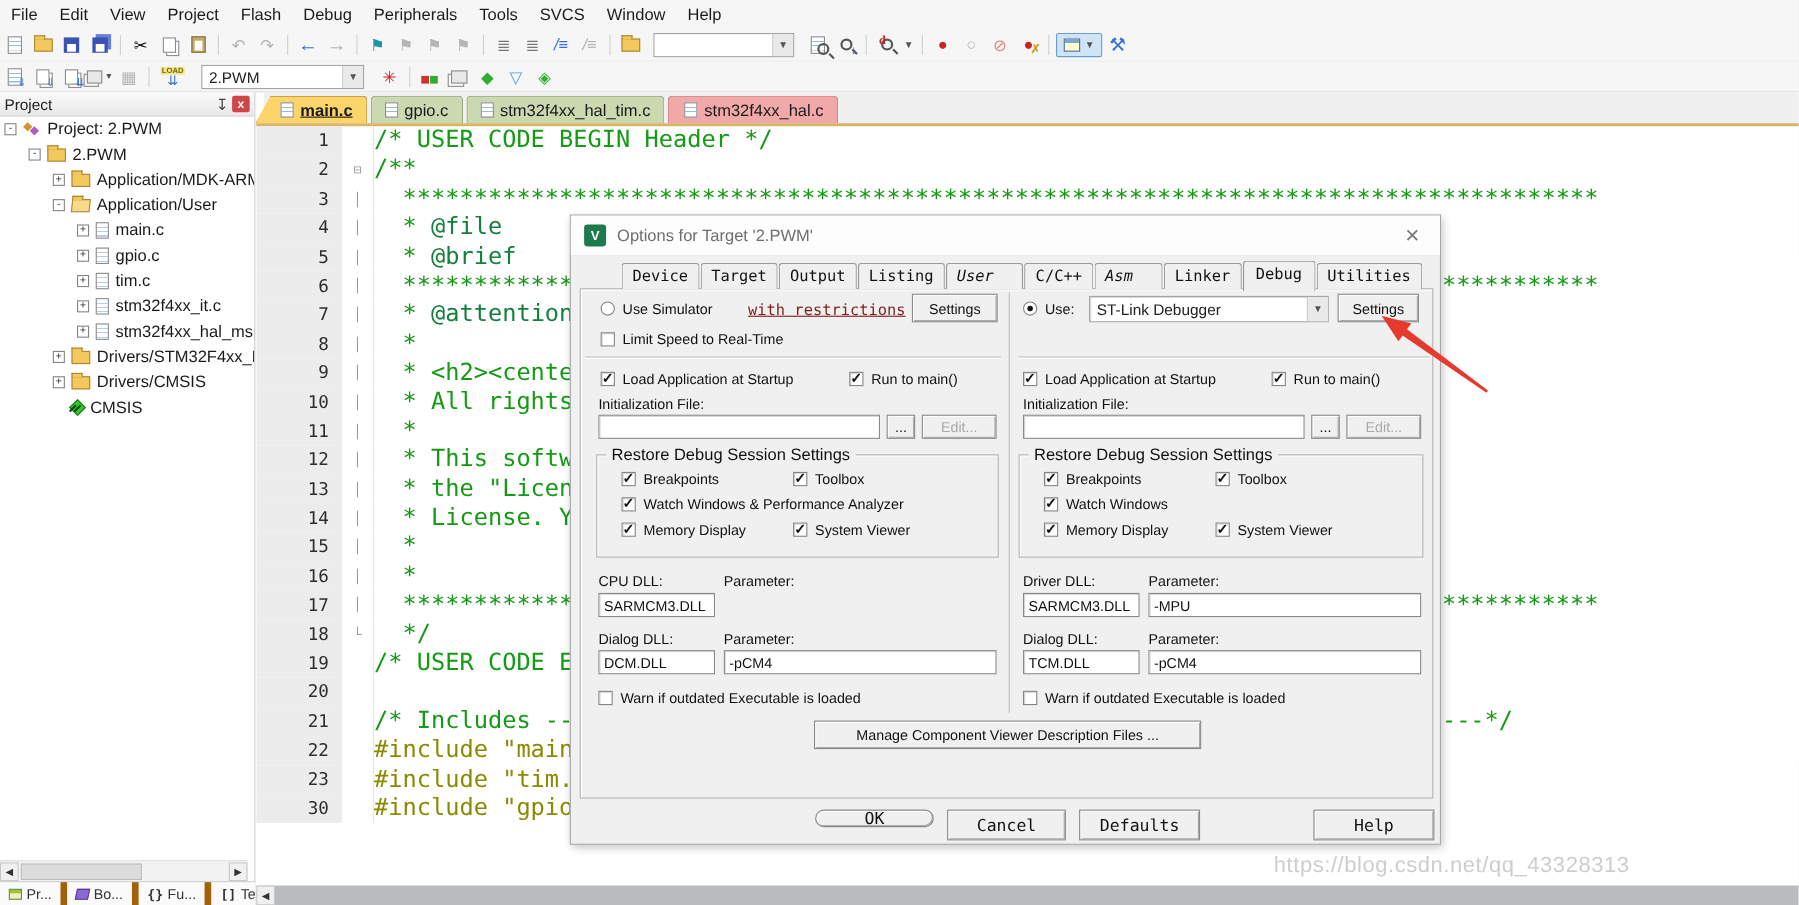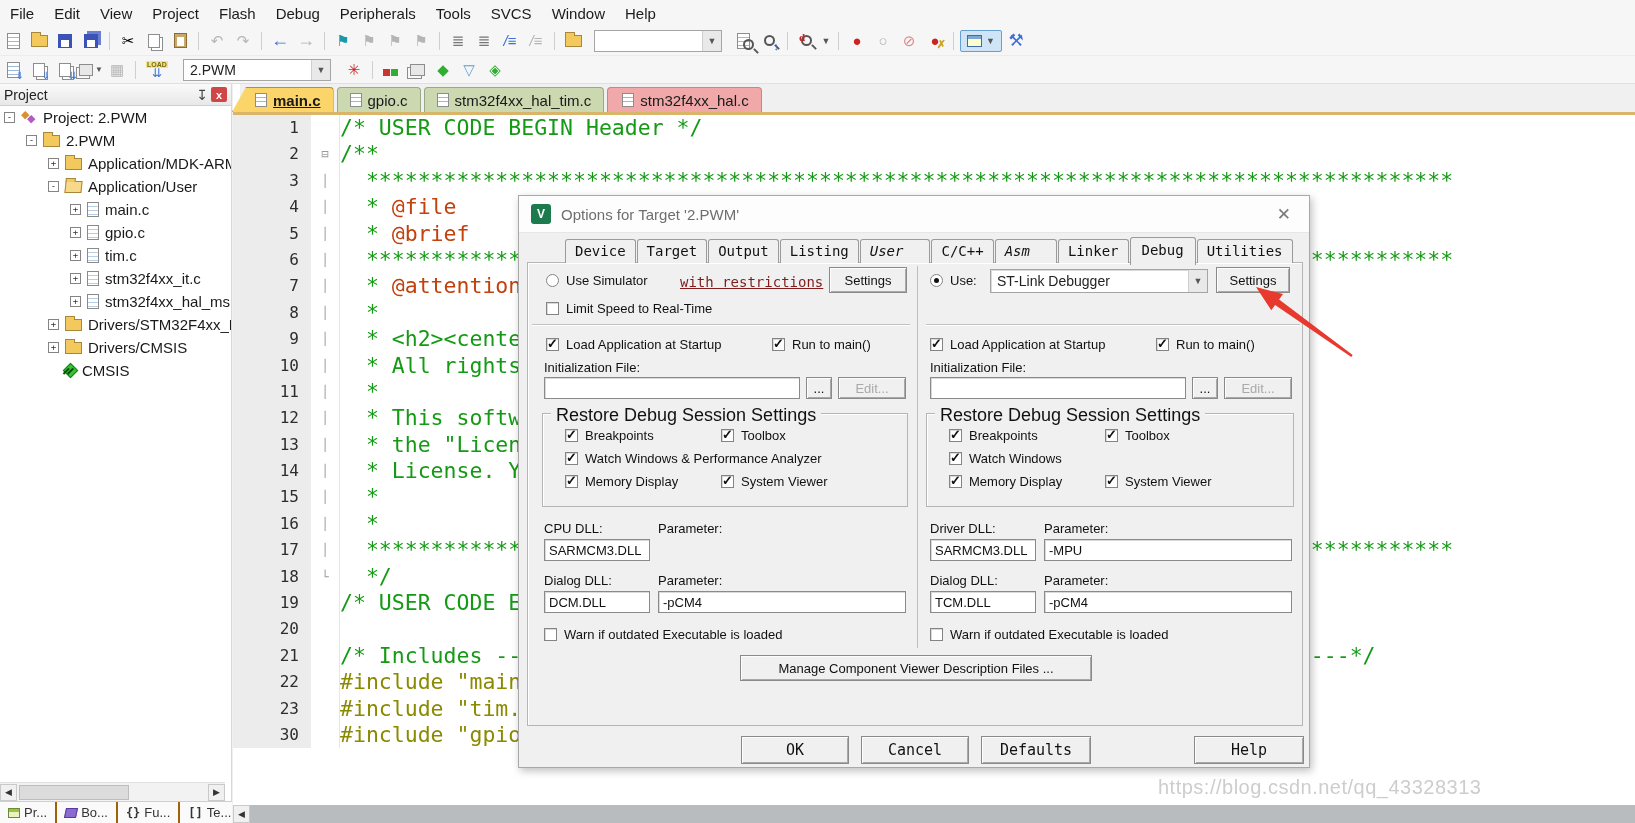--- a/index.html
+++ b/index.html
@@ -69,21 +69,21 @@
             background-image:repeating-linear-gradient(#fff 0 3px, #b9cde4 3px 4px); }
   .i-cmsis { width:11px; height:11px; background:#35c435; border:1px solid #1c7a1c; transform:rotate(45deg); position:relative; }
   .i-cmsis::after { content:""; position:absolute; left:4px; top:1px; width:2px; height:8px; background:#0c4d0c; box-shadow:-3px 3px 0 0 #0c4d0c; transform:rotate(0deg); }
   #proj-hscroll { position:absolute; left:0; bottom:22px; width:225px; height:19px; background:#f2f2f2;
                   display:flex; align-items:center; border-top:1px solid #e0e0e0; }
   .sarrow { width:17px; height:17px; background:#f0f0f0; border:1px solid #c9c9c9; font-size:9px; color:#333;
             display:flex; align-items:center; justify-content:center; }
   .sthumb { width:110px; height:15px; background:#dcdcdc; border:1px solid #bdbdbd; margin-left:2px; }
   #panel-tabs { position:absolute; left:0; bottom:0; width:232px; height:22px; background:#fafafa;
                 border-top:1px solid #cfcfcf; display:flex; align-items:flex-start; font-size:13px; color:#333; }
-  .ptab { display:flex; align-items:center; gap:4px; padding:3px 8px; border-right:2px solid #a16207; height:100%; }
+  .ptab { display:flex; align-items:center; gap:4px; padding:3px 8px; border-right:6px solid #a16207; height:100%; }
   .pt-grid { width:12px; height:10px; background:#eaf2c0; border:1px solid #6a8a3a; box-shadow:inset 0 3px 0 #9ec23f; }
   .pt-book { width:12px; height:10px; background:#8a6ad0; border:1px solid #5a3aa0; transform:skewX(-12deg); }
   .pt-brace { font:bold 12px "DejaVu Sans Mono",monospace; color:#333; }
 
   
   #editor { position:absolute; left:233px; top:84px; width:1402px; height:739px; background:#fff; }
   #split-line { position:absolute; left:236px; top:84px; width:3px; height:739px; background:#d9b569; }
   #etabbar { position:absolute; left:7px; top:0; right:0; height:28px; background:#f0f0f0; display:flex; align-items:flex-end; padding-left:6px; }
   #etab-border { position:absolute; left:0; top:28px; right:0; height:3px; background:#d9b569; }
   .etab { height:25px; display:flex; align-items:center; gap:6px; padding:0 12px; font-size:15px; color:#1a1a1a;
@@ -93,21 +93,21 @@
                  clip-path:polygon(0 100%, 14px 0, 100% 0, 100% 100%); padding-left:22px; margin-left:-14px; }
   .etab.green { background:#cbd8b0; border-color:#9aa885; }
   .etab.pink  { background:#f0a8a8; border-color:#c98585;padding-left:14px; }
   #codearea { position:absolute; left:0; top:31px; right:0; bottom:18px; overflow:hidden; background:#fff; }
   .code-line { display:flex; height:26.4px; font:21.5px/26.4px "DejaVu Sans Mono", monospace; white-space:pre; }
   .gut { width:78px; flex:none; background:#ececec; color:#2d2d2d; font:16px/26.4px "DejaVu Sans Mono",monospace;
          text-align:right; padding-right:12px; }
   .fold { width:29px; flex:none; color:#9a9a9a; font:12px/26.4px "DejaVu Sans Mono",monospace; text-align:center;
           border-right:1px solid #e6e6e6; }
   .ctext { flex:1; }
-  .sc { color:#149a14; } .sk { color:#c2410c; } .sp { color:#8a8a00; }
+  .sc { color:#149a14; } .sk { color:#15803d; } .sp { color:#8a8a00; }
   #ebottom { position:absolute; left:0; bottom:0; right:0; height:18px; background:#b9bcbf; display:flex; }
   #ebottom .sarrow { height:18px; }
 
   
   #dialog { position:absolute; left:518px; top:195px; width:792px; height:573px; background:#f0f0f0;
             border:1px solid #a8a8a8; box-shadow:2px 3px 8px rgba(0,0,0,.25); z-index:40; font-size:13px; color:#111; }
   #dlg-title { position:absolute; left:0; top:0; right:0; height:37px; background:#fdfdfd; border-bottom:1px solid #e6e6e6;
                display:flex; align-items:center; padding:0 12px; }
   .uvlogo { width:20px; height:20px; background:#1d7a4c; border-radius:3px; color:#fff; font:bold 12px/20px "Liberation Sans",sans-serif;
             text-align:center; margin-right:10px; }
@@ -131,21 +131,21 @@
          padding:0 4px; font-family:"Liberation Sans",sans-serif; }
   input.inp { outline:none; }
   .cb { display:flex; align-items:center; gap:7px; font-size:13px; white-space:nowrap; }
   .cbox { width:13px; height:13px; background:#fff; border:1px solid #848484; box-shadow:inset 1px 1px 0 #d9d9d9;
           position:relative; flex:none; }
   .cb.checked .cbox::after { content:"✓"; position:absolute; left:0px; top:-3px; font-size:13px; font-weight:bold; color:#111; }
   .rad { display:flex; align-items:center; gap:7px; font-size:13px; }
   .rcirc { width:13px; height:13px; border-radius:50%; background:#fff; border:1px solid #848484; position:relative; flex:none; }
   .rad.sel .rcirc::after { content:""; position:absolute; left:3px; top:3px; width:5px; height:5px; border-radius:50%; background:#111; }
   .gb { position:absolute; border:1px solid #b5b5b5; box-shadow:inset 1px 1px 0 #fff; }
-  .gb .legend { position:absolute; top:-9px; left:8px; background:#f0f0f0; padding:0 5px; font-size:18px; }
+  .gb .legend { position:absolute; top:-9px; left:8px; background:#f0f0f0; padding:0 5px; font-size:15px; }
   .gbrow { position:absolute; display:flex; }
   .link { color:#7f1d1d; text-decoration:underline; font:14px "DejaVu Sans Mono", monospace; }
   .lbl { position:absolute; font-size:13px; color:#111; white-space:nowrap; }
 
   
   #red-arrow { position:absolute; left:1240px; top:275px; z-index:60; }
   #watermark { position:absolute; left:1158px; top:776px; font-size:20px; color:#c9c9c9; opacity:.92;
                z-index:55; letter-spacing:.5px; }
 </style>
 </head>
@@ -577,21 +577,21 @@
     <input class="inp abs" style="left: 402px; top: 328px; width: 106px; height: 22px;" value="TCM.DLL">
     <input class="inp abs" style="left: 516px; top: 328px; width: 248px; height: 22px;" value="-pCM4">
     <div class="cb abs" style="left:402px; top:364px;">
       <span class="cbox"></span>
         <span>Warn if outdated Executable is loaded</span>
     </div>
 
     <div class="btn abs" style="left:212px; top:392px; width:352px; height:26px;">Manage Component Viewer Description Files ...</div>
   </div>
   <div id="dlg-buttons">
-      <div class="btn mono abs" style="left: 222px; top: 540px; width: 108px; height: 28px;">OK</div>
+      <div class="btn mono abs" style="left: 222px; top: 540px; width: 108px; height: 16px; border-radius: 13px;">OK</div>
       <div class="btn mono abs" style="left: 342px; top: 540px; width: 108px; height: 28px;">Cancel</div>
       <div class="btn mono abs" style="left: 462px; top: 540px; width: 110px; height: 28px;">Defaults</div>
       <div class="btn mono abs" style="left: 675px; top: 540px; width: 110px; height: 28px;">Help</div>
     </div>
 </div>
 
 <svg id="red-arrow" width="130" height="95">
   <polygon points="16,12 43,19.1 39.1,24.4 112.7,80 111.3,82 35.1,30 31.3,35.3" fill="#e8392e"></polygon>
 </svg>
 <div id="watermark">https://blog.csdn.net/qq_43328313</div>

